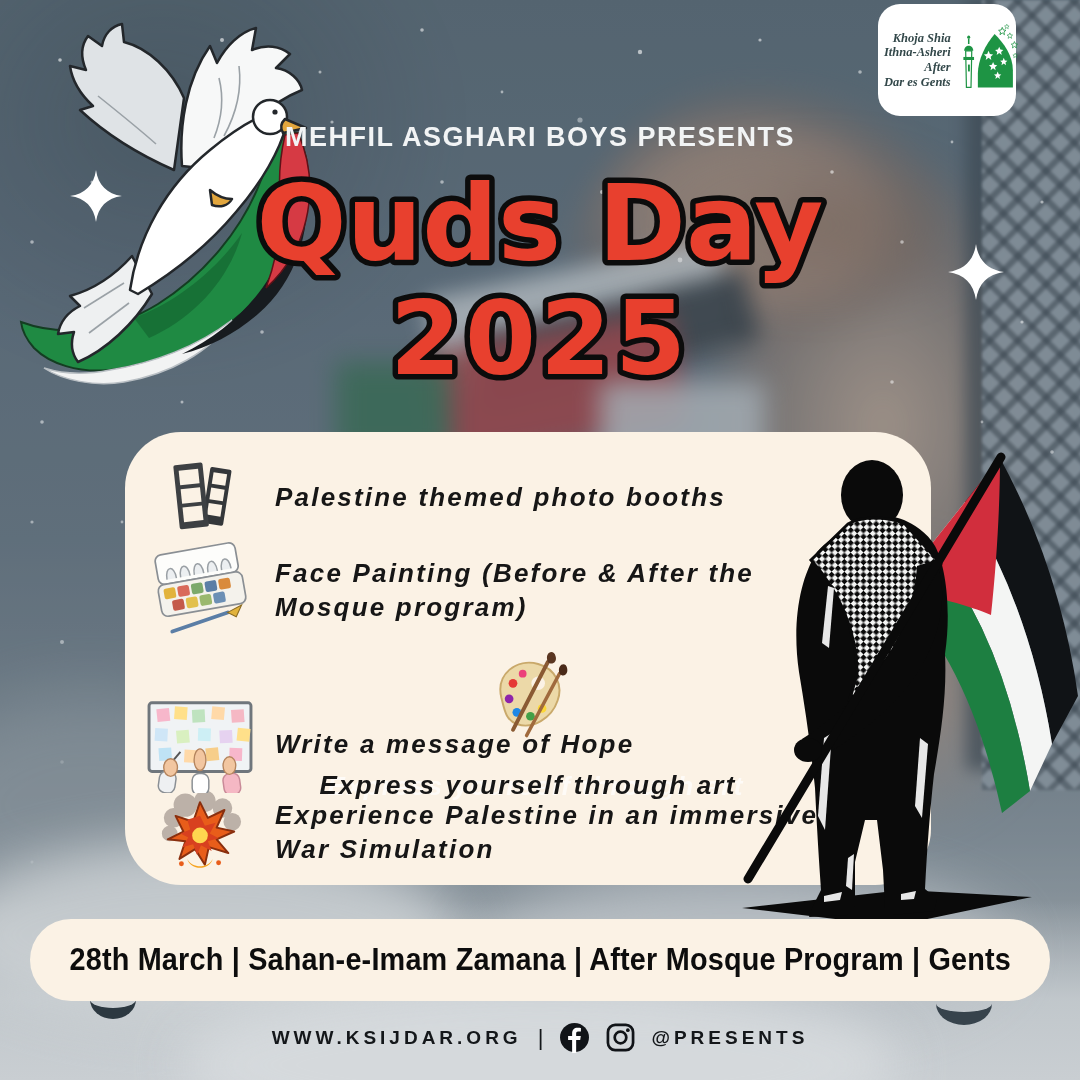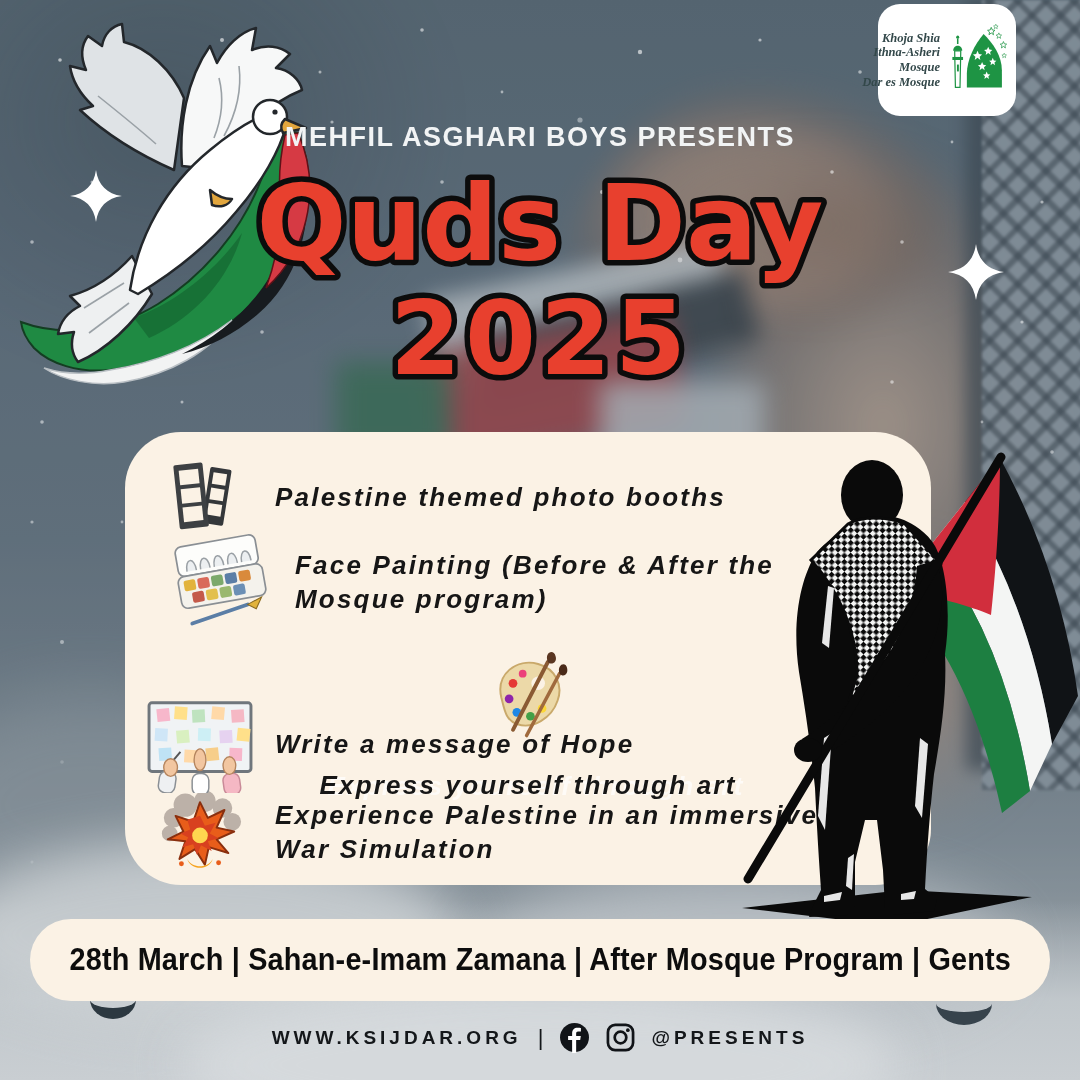--- a/index.html
+++ b/index.html
@@ -38,21 +38,21 @@
   .fog-b{left:470px;top:870px;width:540px;height:170px;border-radius:50%;background:#bcc2c7;filter:blur(28px);opacity:.85;}
   .fog-c{left:180px;top:980px;width:720px;height:170px;border-radius:50%;background:#d7dbde;filter:blur(24px);opacity:.9;}
   .fog-d{left:-80px;top:690px;width:340px;height:230px;border-radius:50%;background:#89949c;filter:blur(32px);opacity:.6;}
   .fog-base{left:0;top:900px;width:1080px;height:180px;background:linear-gradient(180deg,transparent,rgba(197,203,207,.9) 55%,#c9ced2);}
   .arc{border:0 solid #2c3840;border-bottom-width:11px;border-radius:50%;}
   .arc-left{left:90px;top:980px;width:46px;height:28px;border-color:#2c3840;}
   .arc-right{left:936px;top:982px;width:56px;height:30px;border-bottom-width:13px;border-color:#37434c;}
 
   
   .logo-card{left:878px;top:4px;width:138px;height:112px;background:#fff;border-radius:22px;
-    display:flex;align-items:center;justify-content:flex-end;gap:4px;padding:6px 8px 6px 6px;box-sizing:border-box;}
+    display:flex;align-items:center;gap:4px;padding:6px 8px 6px 6px;box-sizing:border-box;}
   .logo-text{font-family:"Liberation Serif",serif;font-style:italic;font-weight:700;font-size:12.5px;
     line-height:1.18;color:#33484a;text-align:right;white-space:nowrap;}
   .logo-ico{flex:0 0 auto;}
 
   
   .presents{left:0;top:122px;width:1080px;text-align:center;color:#f2f4f5;
     font-size:27px;font-weight:700;letter-spacing:1.5px;}
   .title-svg{left:0;top:148px;}
   .sparkle{fill:#ffffff;}
 
@@ -185,22 +185,22 @@
     <path class="sparkle" d="M24,0 C26,14 34,22 48,24 C34,26 26,34 24,48 C22,34 14,26 0,24 C14,22 22,14 24,0 Z"></path>
   </svg>
   <svg class="abs" style="left:948px;top:244px" width="56" height="56" viewBox="0 0 48 48">
     <path class="sparkle" d="M24,0 C26,14 34,22 48,24 C34,26 26,34 24,48 C22,34 14,26 0,24 C14,22 22,14 24,0 Z"></path>
   </svg>
 
   <div class="abs logo-card">
     <div class="logo-text">
       <div>Khoja Shia</div>
       <div>Ithna-Asheri</div>
-      <div>Mosque</div>
-      <div>Dar es Mosque</div>
+      <div>After</div>
+      <div>Dar es Gents</div>
     </div>
     <svg class="logo-ico" width="64" height="84" viewBox="0 0 84 92">
       <defs>
         <path id="st5" d="M0,-6 L1.8,-1.8 L6,-1.2 L2.8,1.6 L3.7,6 L0,3.2 L-3.7,6 L-2.8,1.6 L-6,-1.2 L-1.8,-1.8 Z"></path>
       </defs>
       <path d="M14,34 L22,34 L21,82 L15,82 Z" fill="#ffffff" stroke="#1e9444" stroke-width="1.6"></path>
       <rect x="11" y="42" width="14" height="4" fill="#1e9444"></rect>
       <path d="M12,34 C12,25 24,25 24,34 Z" fill="#1e9444"></path>
       <line x1="18" y1="18" x2="18" y2="25" stroke="#1e9444" stroke-width="2"></line>
       <circle cx="18" cy="16" r="2" fill="#1e9444"></circle>
@@ -240,21 +240,21 @@
             <rect x="16" y="6" width="30" height="66" rx="2" fill="#3d4043"></rect>
             <rect x="21" y="12" width="20" height="15" fill="#fbf2e5"></rect>
             <rect x="21" y="31" width="20" height="15" fill="#fbf2e5"></rect>
             <rect x="21" y="50" width="20" height="15" fill="#fbf2e5"></rect>
           </g>
         </svg>
       </div>
       <div class="txt">Palestine themed photo booths</div>
     </div>
 
-    <div class="feat" style="top:100px;height:100px;padding-left:20px;">
+    <div class="feat" style="top:108px;height:100px;">
       <div class="ico">
         <svg width="108" height="96" viewBox="0 0 100 90">
           <g transform="rotate(-10 50 38)">
             <rect x="12" y="6" width="76" height="28" rx="6" fill="#fdfdfb" stroke="#8a8f94" stroke-width="1.6"></rect>
             <path d="M20,30 C20,17 29,17 29,30" fill="#eceff1" stroke="#9aa0a5" stroke-width="1.4"></path>
             <path d="M33,30 C33,17 42,17 42,30" fill="#eceff1" stroke="#9aa0a5" stroke-width="1.4"></path>
             <path d="M46,30 C46,17 55,17 55,30" fill="#eceff1" stroke="#9aa0a5" stroke-width="1.4"></path>
             <path d="M59,30 C59,17 68,17 68,30" fill="#eceff1" stroke="#9aa0a5" stroke-width="1.4"></path>
             <path d="M72,30 C72,17 81,17 81,30" fill="#eceff1" stroke="#9aa0a5" stroke-width="1.4"></path>
             <rect x="10" y="34" width="80" height="30" rx="6" fill="#f4f2ec" stroke="#8a8f94" stroke-width="1.6"></rect>

